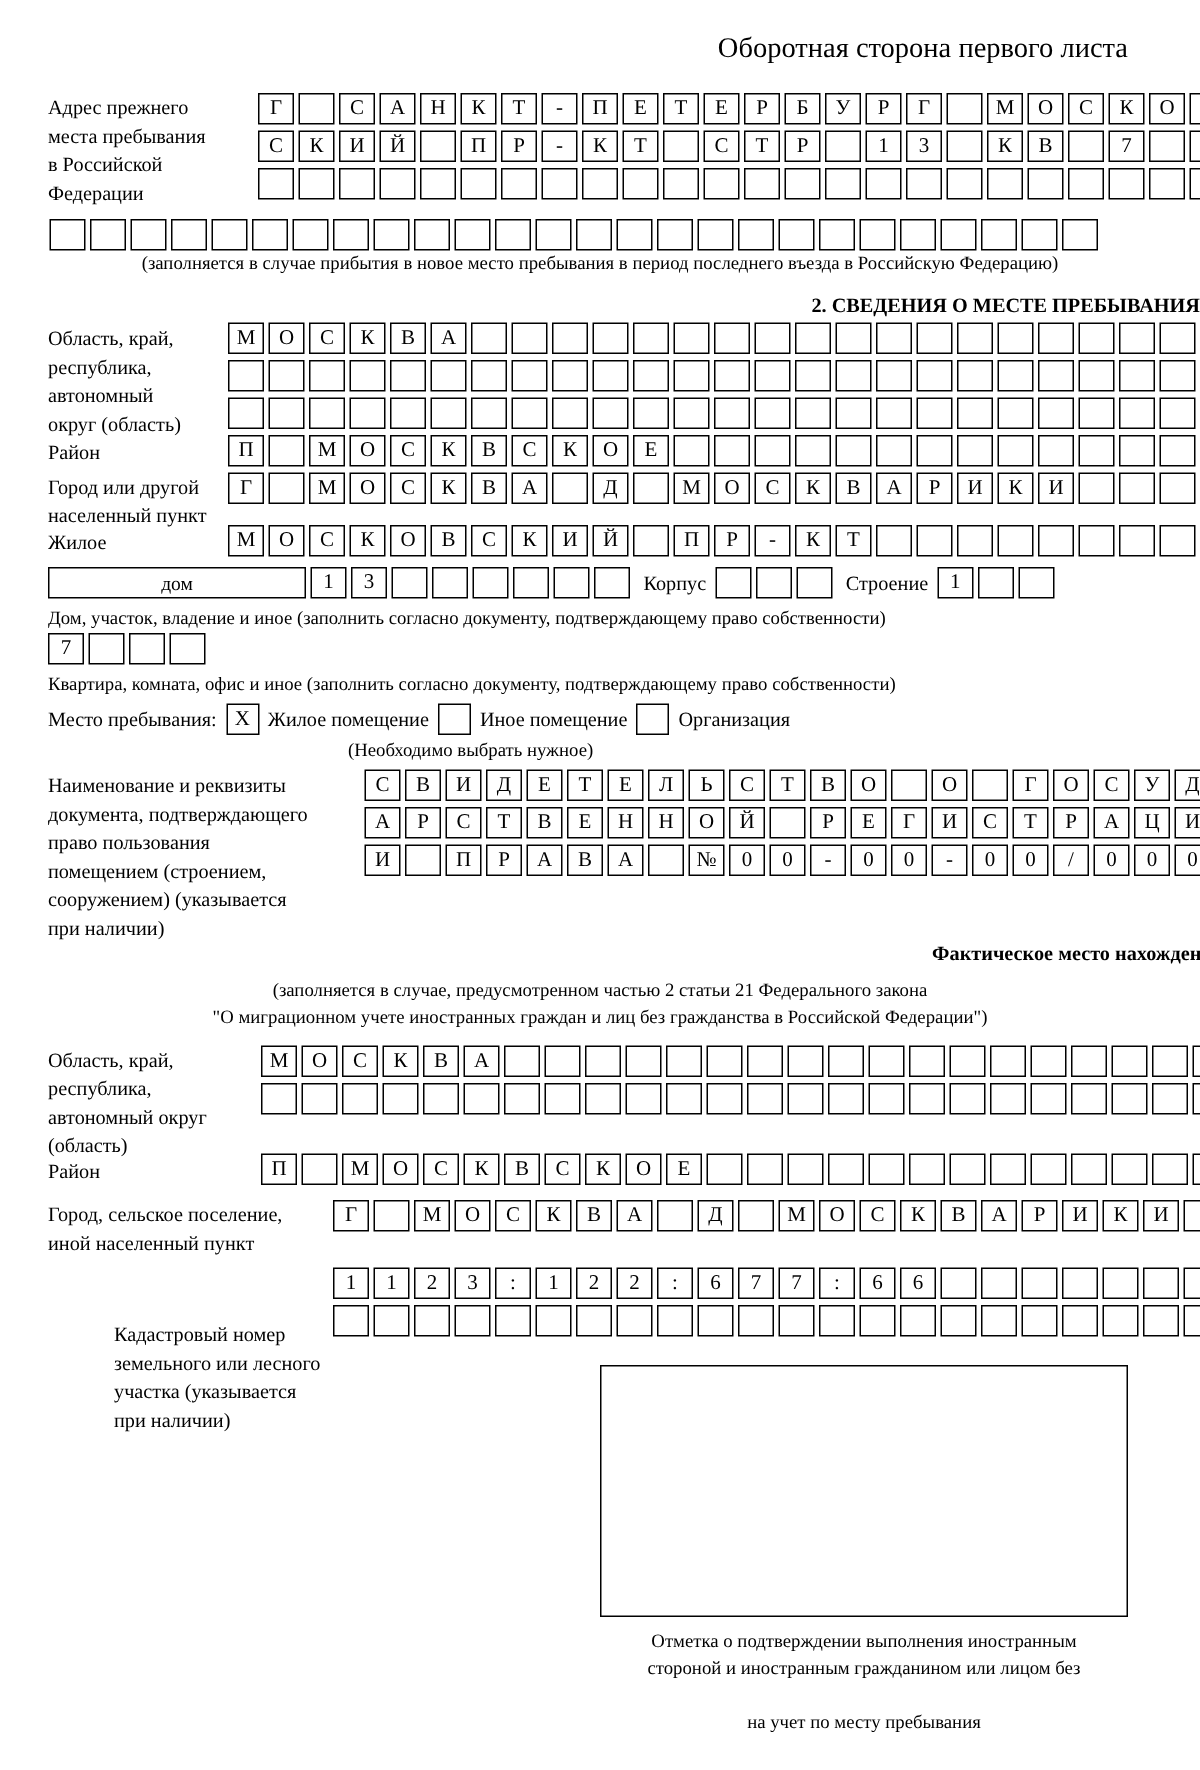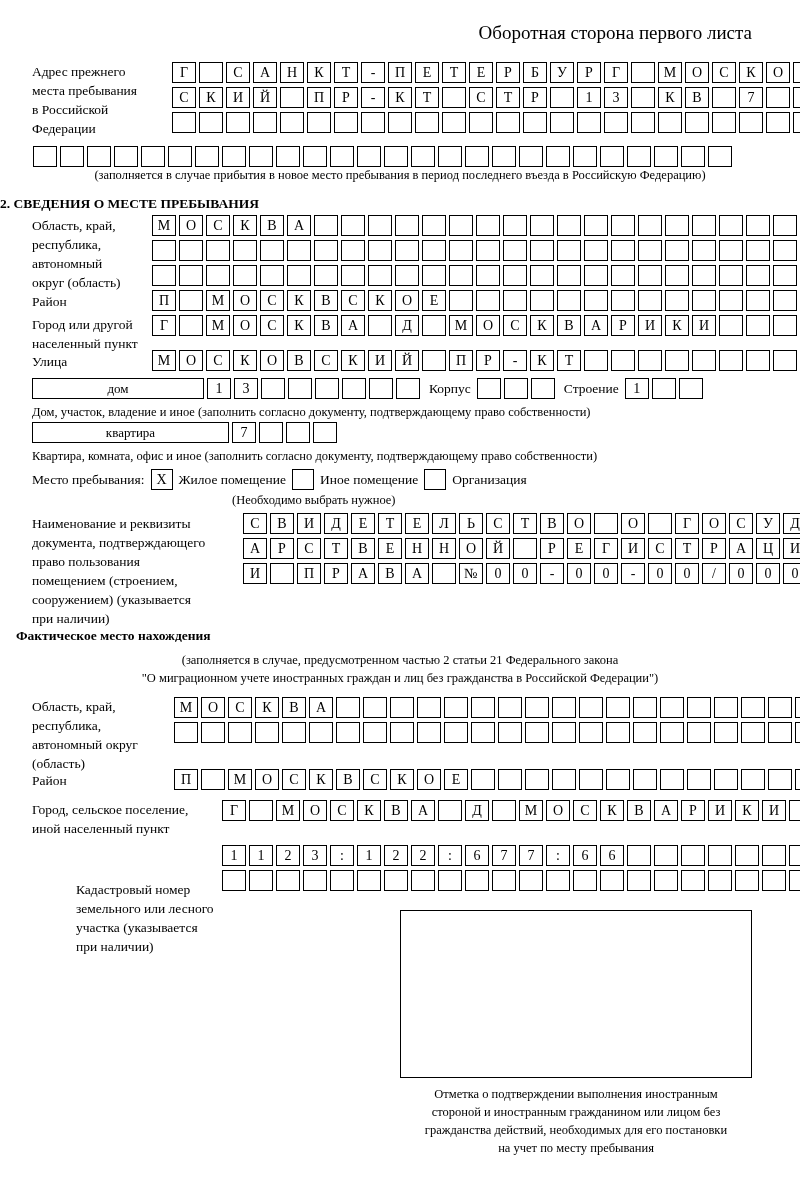--- a/index.html
+++ b/index.html
@@ -29,21 +29,21 @@
   .lbl {
     position: absolute;
     font-size: 13.5px;
     line-height: 19px;
     white-space: pre-line;
   }
   .lbl.small { font-size: 12.5px; }
   .center-title {
     position: absolute;
     width: 100%;
-    text-align: left;
+    text-align: right;
     font-size: 13.5px;
     font-weight: bold;
   }
   .center-note {
     position: absolute;
     width: 100%;
     text-align: center;
     font-size: 12.5px;
   }
   
@@ -364,21 +364,21 @@
       <div class="cell">А</div>
       <div class="cell">Р</div>
       <div class="cell">И</div>
       <div class="cell">К</div>
       <div class="cell">И</div>
       <div class="cell"></div>
       <div class="cell"></div>
       <div class="cell"></div>
     </div>
 
-  <div class="lbl" style="left:32px; top:352px;">Улица</div>
+  <div class="lbl" style="left:32px; top:352px;">Жилое</div>
   <div class="boxrow" id="s2-street" style="left:152px; top:350px;">
       <div class="cell">М</div>
       <div class="cell">О</div>
       <div class="cell">С</div>
       <div class="cell">К</div>
       <div class="cell">О</div>
       <div class="cell">В</div>
       <div class="cell">С</div>
       <div class="cell">К</div>
       <div class="cell">И</div>
@@ -421,21 +421,20 @@
     <div class="boxrow" id="s2-stroenie" style="position:relative;">
         <div class="cell">1</div>
         <div class="cell"></div>
         <div class="cell"></div>
       </div>
   </div>
 
   <div class="lbl small" style="left:32px; top:403px;">Дом, участок, владение и иное (заполнить согласно документу, подтверждающему право собственности)</div>
 
   <div class="rowflex" style="left:32px; top:422px;">
-    <div class="labelbox" style="width:197px;">квартира</div>
     <div class="boxrow" id="s2-flat" style="position:relative;">
         <div class="cell">7</div>
         <div class="cell"></div>
         <div class="cell"></div>
         <div class="cell"></div>
       </div>
   </div>
 
   <div class="lbl small" style="left:32px; top:447px;">Квартира, комната, офис и иное (заполнить согласно документу, подтверждающему право собственности)</div>
 
@@ -692,16 +691,15 @@
       <div class="cell"></div>
       <div class="cell"></div>
       <div class="cell"></div>
       <div class="cell"></div>
       <div class="cell"></div>
     </div>
 
   <div class="bigbox" style="left:400px; top:910px; width:352px; height:168px;"></div>
   <div class="foot-note" style="left:400px; top:1085px; width:352px;">Отметка о подтверждении выполнения иностранным</div>
   <div class="foot-note" style="left:400px; top:1103px; width:352px;">стороной и иностранным гражданином или лицом без</div>
-  <div class="foot-note" style="left:400px; top:1121px; width:352px;">гражданства действий, необходимых для его постановки</div>
   <div class="foot-note" style="left:400px; top:1139px; width:352px;">на учет по месту пребывания</div>
 
 </div>
 
 </body></html>

